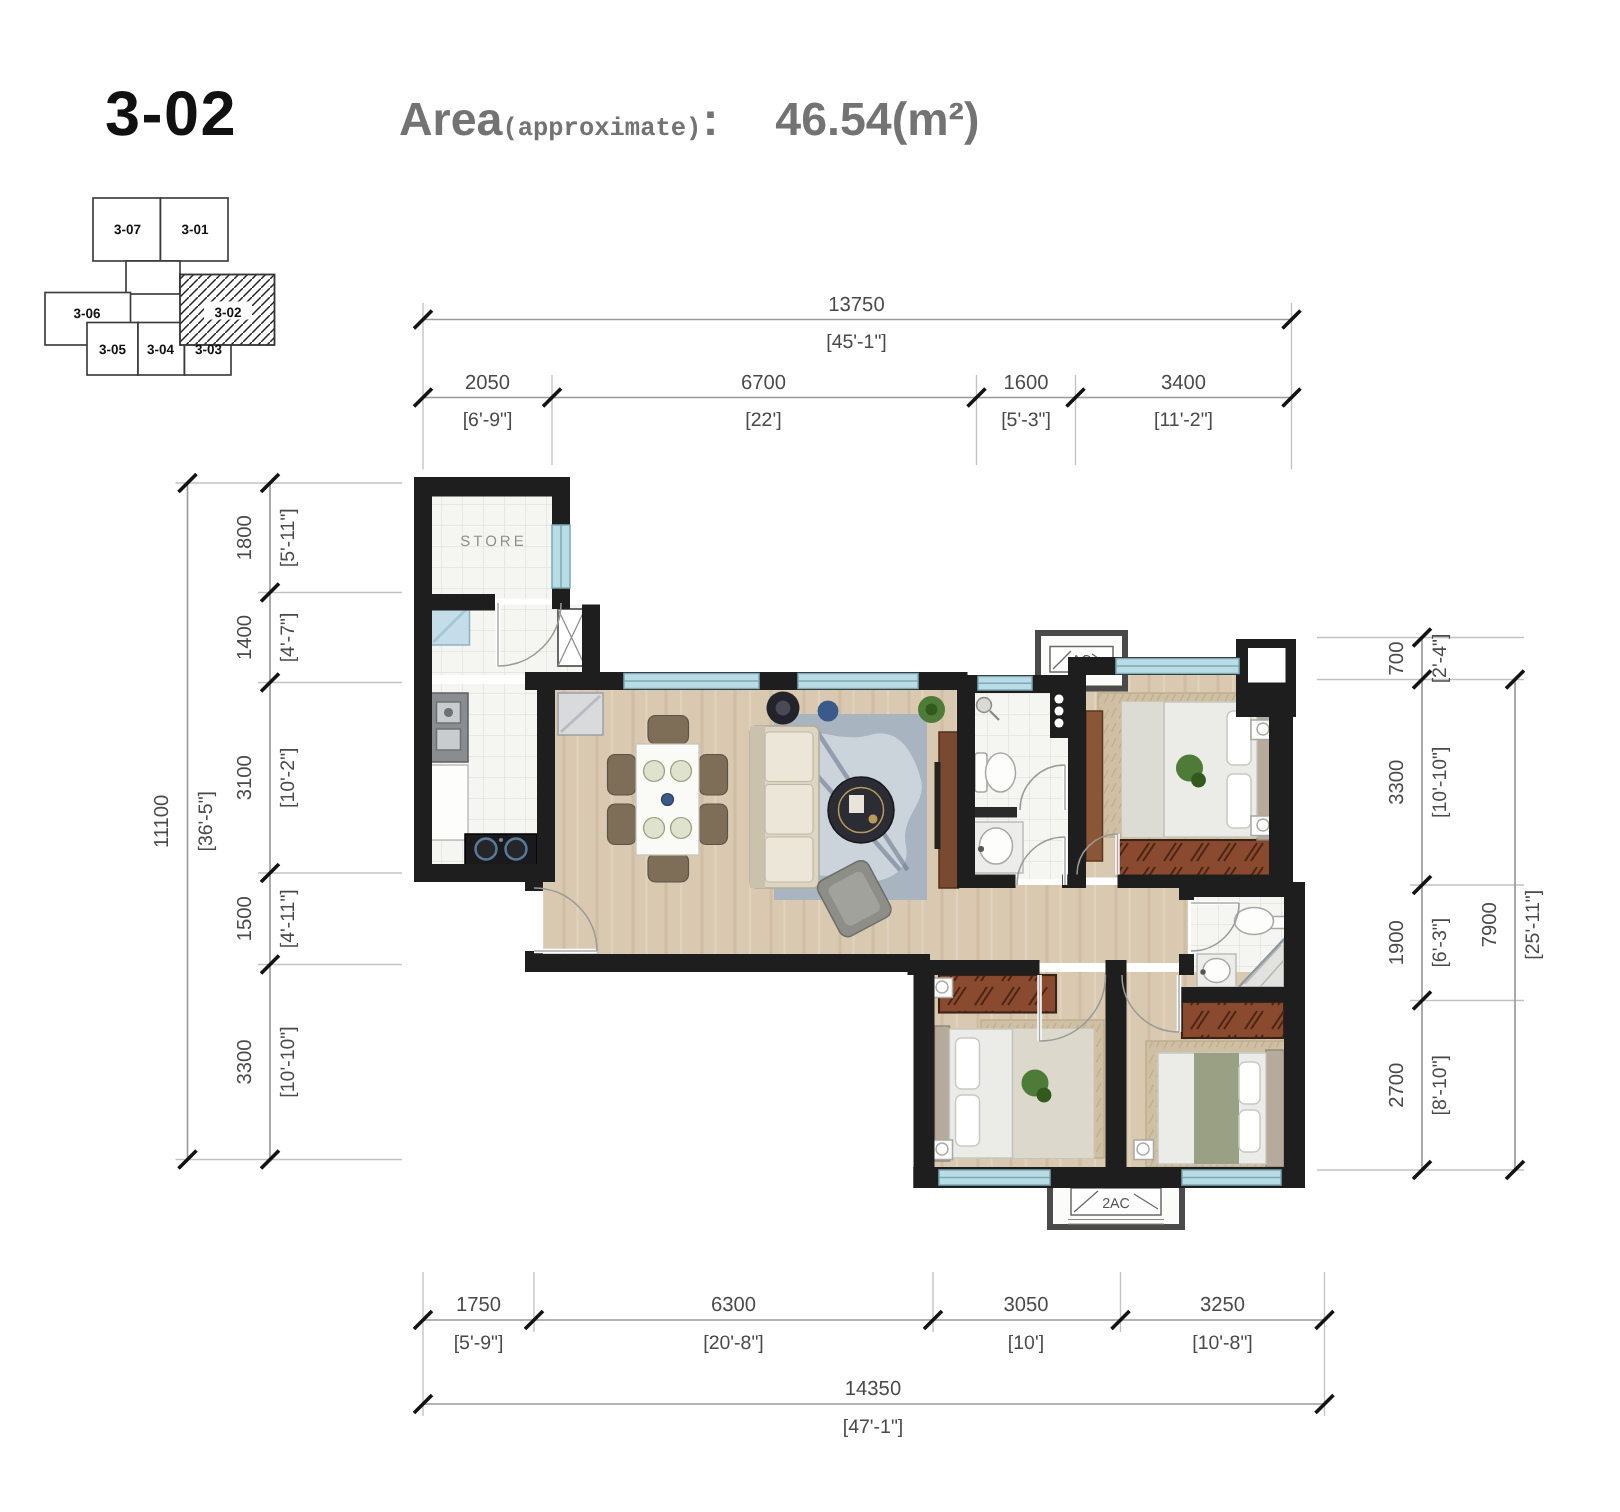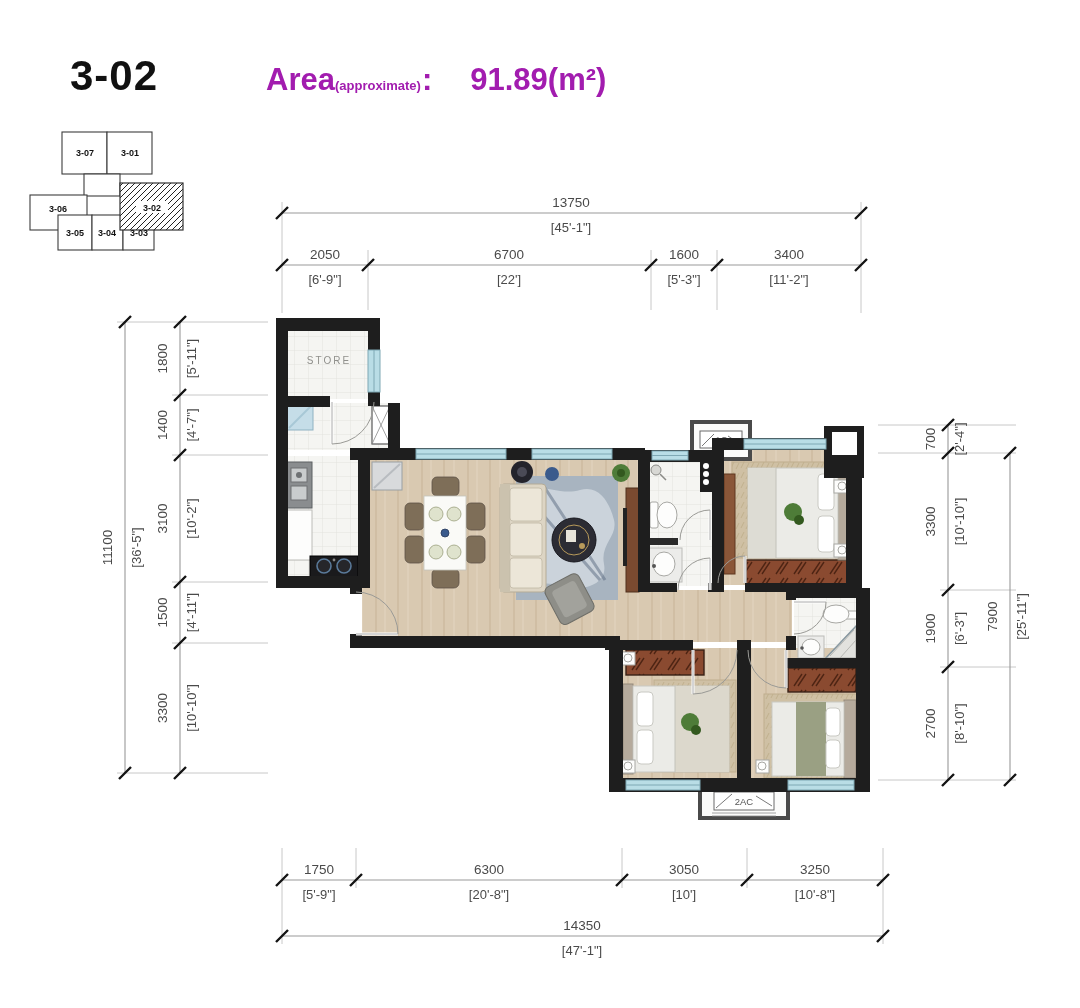--- a/index.html
+++ b/index.html
@@ -1,22 +1,22 @@
 <!DOCTYPE html>
 <html><head>
 <meta charset="utf-8">
 <style>
   html,body{margin:0;padding:0;background:#fff;}
   .stage{position:relative;width:1080px;height:1008px;background:#fff;overflow:hidden;
          font-family:"Liberation Sans",sans-serif;}
   .hdr-unit{position:absolute;left:70px;top:52px;font-size:42px;font-weight:700;
             letter-spacing:1px;color:#111;}
-  .hdr-area{position:absolute;left:266px;top:62px;display:flex;align-items:baseline;color:#a21caf;text-align:right;}
+  .hdr-area{position:absolute;left:266px;top:62px;display:flex;align-items:baseline;color:#737373;text-align:right;}
   .hdr-area .big{font-size:31px;font-weight:800;}
-  .hdr-area .small{font-size:13px;font-weight:700;}
+  .hdr-area .small{font-size:17px;font-weight:700;font-family:Liberation Mono, monospace;}
   .hdr-area .colon{font-size:31px;font-weight:800;margin:0 14px 0 1px;}
   .hdr-area .gap{width:24px;}
   svg{position:absolute;left:0;top:0;}
   svg text{font-family:"Liberation Sans",sans-serif;}
   .dim{fill:#4a4a4a;font-size:13.5px;text-anchor:middle;}
   .dimft{fill:#4a4a4a;font-size:13px;text-anchor:middle;}
   .dimline{stroke:#9a9a9a;stroke-width:1.1;fill:none;}
   .extline{stroke:#c2c2c2;stroke-width:0.9;fill:none;}
   .tick{stroke:#141414;stroke-width:2.4;fill:none;}
   .kp{font-size:9px;font-weight:700;fill:#111;text-anchor:middle;}
@@ -32,21 +32,21 @@
 <body>
 
 <div class="stage">
 
   <div class="hdr-unit">3-02</div>
   <div class="hdr-area">
     <span class="big">Area</span>
     <span class="small">(approximate)</span>
     <span class="colon">:</span>
     <span class="gap"></span>
-    <span class="big">91.89(m²)</span>
+    <span class="big">46.54(m²)</span>
   </div>
 
   <svg width="1080" height="1008" viewBox="0 0 1080 1008">
     <defs>
       <pattern id="tile" width="14" height="14" patternUnits="userSpaceOnUse">
         <rect width="14" height="14" fill="#f5f5f2"></rect>
         <path d="M14 0H0V14" stroke="#e3e3df" stroke-width="1" fill="none"></path>
       </pattern>
       <pattern id="wood" width="46" height="30" patternUnits="userSpaceOnUse">
         <rect width="46" height="30" fill="#d9c9b1"></rect>

